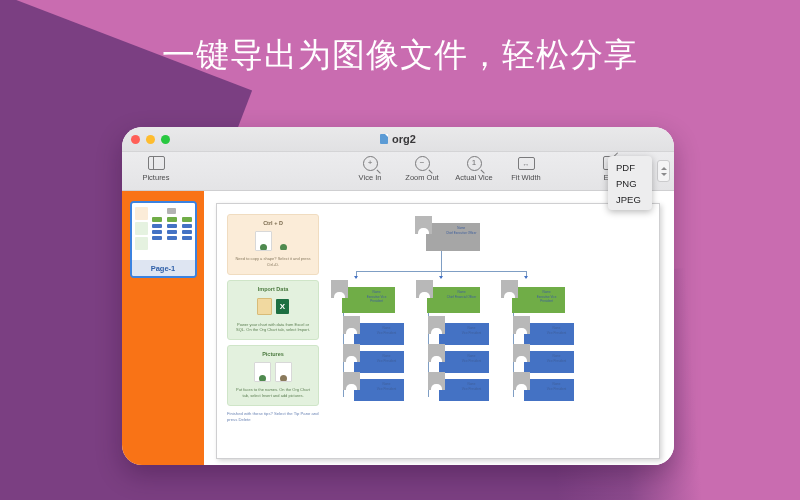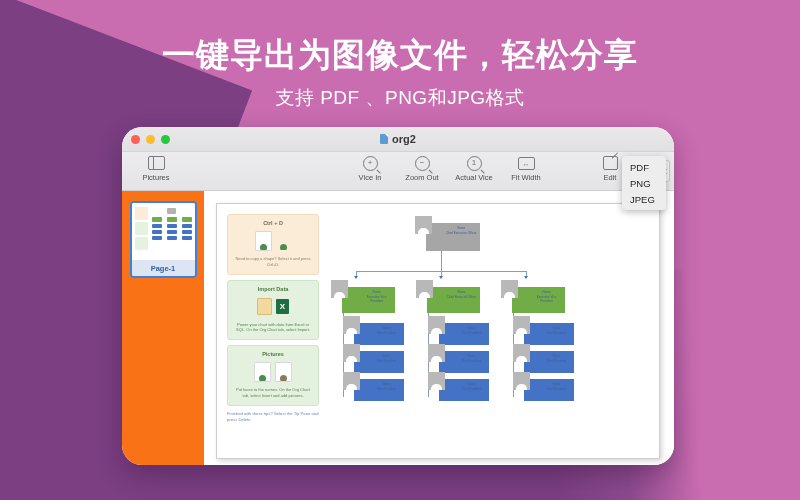--- a/index.html
+++ b/index.html
@@ -16,21 +16,21 @@
     transform:rotate(21deg);transform-origin:top left;
   }
   #bg .band2{
     position:absolute;top:330px;left:-200px;width:1200px;height:260px;
     background:linear-gradient(90deg,#7b3f82 0%,#7b3f82 62%,#8c4a8d 68%,#c96cb0 74%,#c96cb0 100%);
     transform:rotate(-4deg);transform-origin:top left;
   }
   
   #headline{position:absolute;top:34px;left:0;width:800px;text-align:center;z-index:5;}
   #headline .h1{
-    color:#ffffff;font-size:33px;font-weight:bold;letter-spacing:1px;
+    color:#ffffff;font-size:33px;font-weight:normal;letter-spacing:1px;
     line-height:42px;white-space:nowrap;
   }
   #headline .h2{
     color:#ffffff;font-size:19px;font-weight:normal;margin-top:9px;
     letter-spacing:.5px;white-space:nowrap;
   }
   
   #window{
     position:absolute;left:122px;top:127px;width:552px;height:338px;
     background:#ffffff;border-radius:20px;overflow:hidden;z-index:6;
@@ -83,21 +83,21 @@
   #stepper{
     position:absolute;right:4px;top:8px;width:11px;height:20px;background:#f4f4f5;
     border:1px solid #cbcbcd;border-radius:3px;display:flex;flex-direction:column;
     align-items:center;justify-content:center;gap:3px;
   }
   .chev{width:0;height:0;border-left:3px solid transparent;border-right:3px solid transparent;}
   .chev-up{border-bottom:3.5px solid #8a8a8c;}
   .chev-dn{border-top:3.5px solid #8a8a8c;}
   
   #dropdown{
-    position:absolute;right:8px;top:4px;width:44px;background:#ededee;
+    position:absolute;right:22px;top:4px;width:44px;background:#ededee;
     border-radius:4px;box-shadow:0 2px 7px rgba(0,0,0,.28);padding:3px 0;z-index:40;
   }
   .dd-item{font-size:9.5px;color:#242426;padding:2.5px 8px;white-space:nowrap;}
   
   #body{display:flex;height:276px;}
   #sidebar{width:82px;background:#f97316;padding-top:10px;box-sizing:border-box;}
   #thumb{
     width:63px;margin:0 auto;background:#f4f5f7;border:2px solid #3b82e0;border-radius:4px;
     overflow:hidden;
   }
@@ -169,21 +169,20 @@
 </head>
 <body>
 
 <div id="bg">
   <div class="band"></div>
   <div class="band2"></div>
 </div>
 
 <div id="headline">
   <div class="h1">一键导出为图像文件，轻松分享</div>
-  <div class="h2">支持 PDF 、PNG和JPG格式</div>
 </div>
 
 <div id="window">
 
   <div id="titlebar">
     <div class="lights">
       <span class="light l-red"></span>
       <span class="light l-yellow"></span>
       <span class="light l-green"></span>
     </div>

